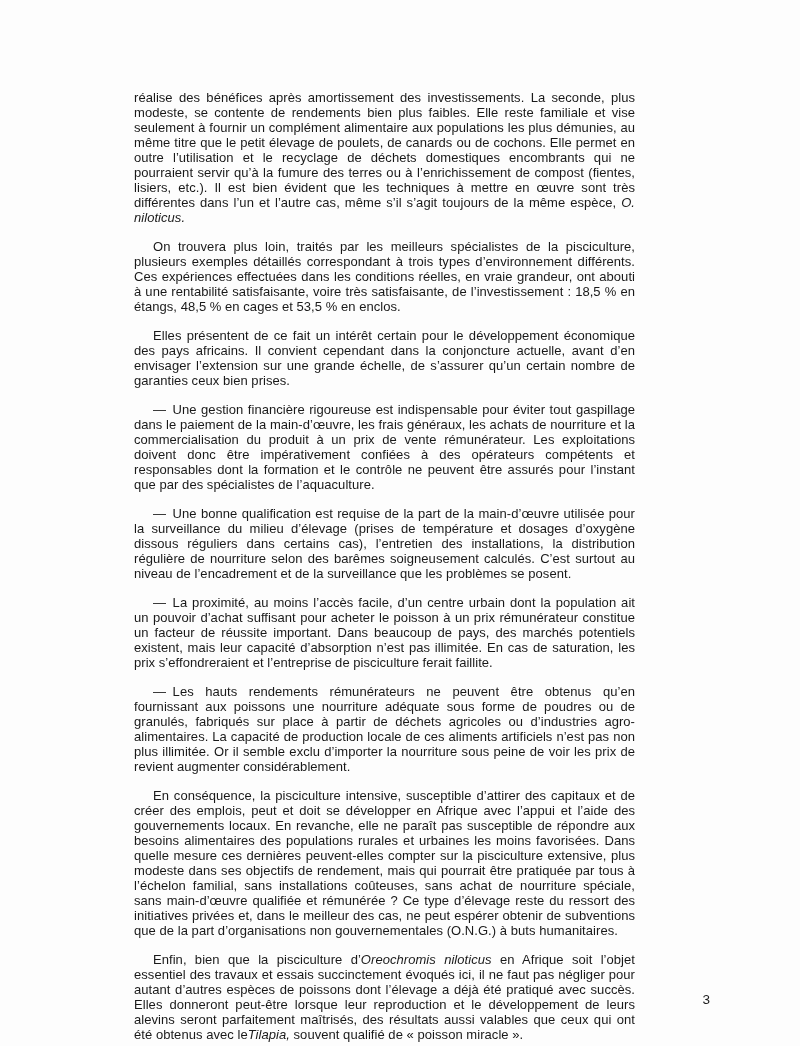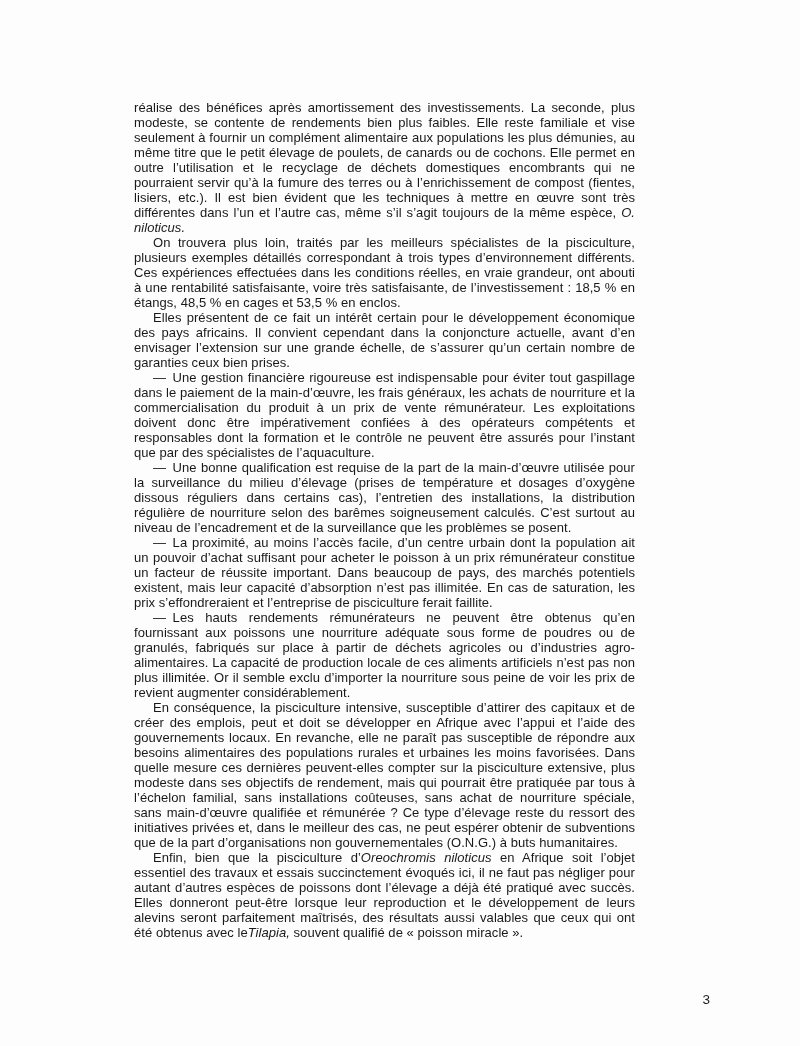--- a/index.html
+++ b/index.html
@@ -15,36 +15,37 @@
     font-family: "Liberation Sans", sans-serif;
   }
   .sheet {
     position: absolute;
     inset: 0;
     background: #fdfdfd;
   }
   .text-block {
     position: absolute;
     left: 134px;
-    top: 100px;
+    top: 90px;
     width: 501px;
     font-size: 13px;
     line-height: 15px;
     color: #191919;
     text-align: justify;
     letter-spacing: 0.05px;
     hyphens: auto;
     -webkit-hyphens: auto;
   }
   .para {
     margin: 0;
     padding: 0;
   }
   .para.indent {
     text-indent: 19px;
+    margin-top: 14px;
   }
   .it {
     font-style: italic;
   }
   .page-number {
     position: absolute;
     left: 694px;
     top: 992px;
     width: 16px;
     font-size: 13.5px;

